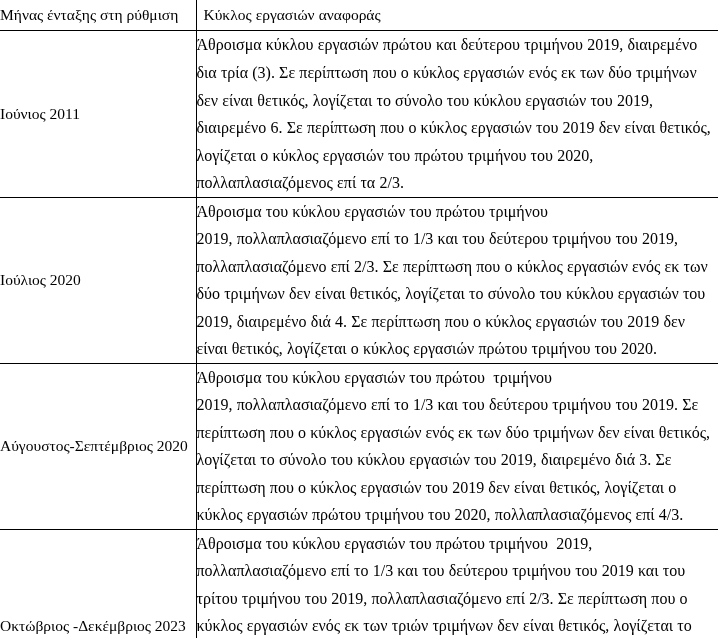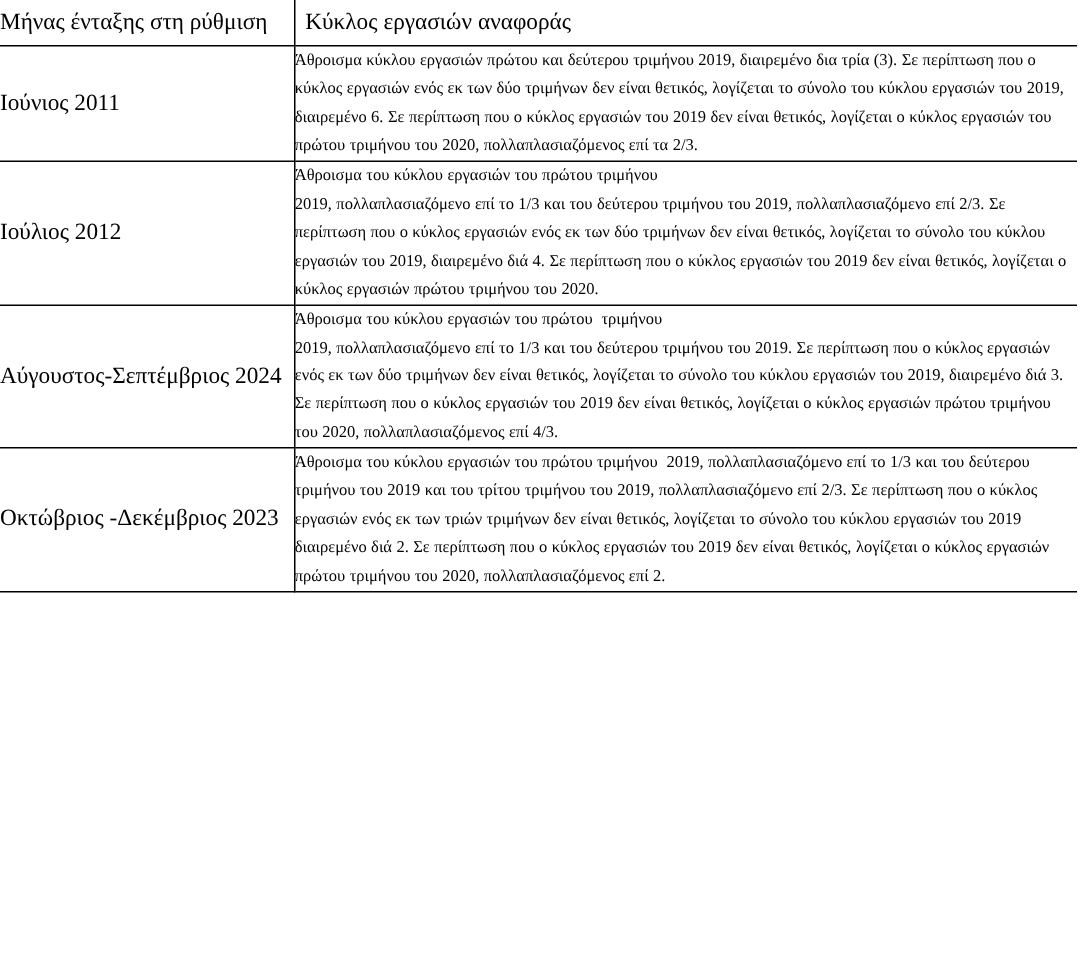--- a/index.html
+++ b/index.html
@@ -52,21 +52,21 @@
   }
 
   .cell-month {
     padding: 3px 2px 3px 5px;
     font-size: 15.5px;
     line-height: 1.42;
     white-space: nowrap;
   }
   .cell-rule {
     padding: 7px 6px 7px 7px;
-    font-size: 11px;
+    font-size: 16px;
     line-height: 1.72;
     text-align: left;
   }
   .header-row .cell-month,
   .header-row .cell-rule {
     font-size: 15.5px;
     line-height: 1.45;
     padding-top: 4px;
     padding-bottom: 4px;
   }
@@ -99,28 +99,28 @@
       </tr>
     </thead>
     <tbody>
       <tr>
         <td class="cell-month">Ιούνιος 2011</td>
         <td class="cell-rule">
           <span class="rule-text">Άθροισμα κύκλου εργασιών πρώτου και δεύτερου τριμήνου 2019, διαιρεμένο δια τρία (3). Σε περίπτωση που ο κύκλος εργασιών ενός εκ των δύο τριμήνων δεν είναι θετικός, λογίζεται το σύνολο του κύκλου εργασιών του 2019, διαιρεμένο 6. Σε περίπτωση που ο κύκλος εργασιών του 2019 δεν είναι θετικός, λογίζεται ο κύκλος εργασιών του πρώτου τριμήνου του 2020, πολλαπλασιαζόμενος επί τα 2/3.</span>
         </td>
       </tr>
       <tr>
-        <td class="cell-month">Ιούλιος 2012</td>
+        <td class="cell-month">Ιούλιος 2020</td>
         <td class="cell-rule">
           <span class="rule-text">Άθροισμα του κύκλου εργασιών του πρώτου τριμήνου
 2019, πολλαπλασιαζόμενο επί το 1/3 και του δεύτερου τριμήνου του 2019, πολλαπλασιαζόμενο επί 2/3. Σε περίπτωση που ο κύκλος εργασιών ενός εκ των δύο τριμήνων δεν είναι θετικός, λογίζεται το σύνολο του κύκλου εργασιών του 2019, διαιρεμένο διά 4. Σε περίπτωση που ο κύκλος εργασιών του 2019 δεν είναι θετικός, λογίζεται ο κύκλος εργασιών πρώτου τριμήνου του 2020.</span>
         </td>
       </tr>
       <tr>
-        <td class="cell-month">Αύγουστος-Σεπτέμβριος 2024</td>
+        <td class="cell-month">Αύγουστος-Σεπτέμβριος 2020</td>
         <td class="cell-rule">
           <span class="rule-text">Άθροισμα του κύκλου εργασιών του πρώτου  τριμήνου
 2019, πολλαπλασιαζόμενο επί το 1/3 και του δεύτερου τριμήνου του 2019. Σε περίπτωση που ο κύκλος εργασιών ενός εκ των δύο τριμήνων δεν είναι θετικός, λογίζεται το σύνολο του κύκλου εργασιών του 2019, διαιρεμένο διά 3. Σε περίπτωση που ο κύκλος εργασιών του 2019 δεν είναι θετικός, λογίζεται ο κύκλος εργασιών πρώτου τριμήνου του 2020, πολλαπλασιαζόμενος επί 4/3.</span>
         </td>
       </tr>
       <tr>
         <td class="cell-month">Οκτώβριος -Δεκέμβριος 2023</td>
         <td class="cell-rule">
           <span class="rule-text">Άθροισμα του κύκλου εργασιών του πρώτου τριμήνου  2019, πολλαπλασιαζόμενο επί το 1/3 και του δεύτερου τριμήνου του 2019 και του τρίτου τριμήνου του 2019, πολλαπλασιαζόμενο επί 2/3. Σε περίπτωση που ο κύκλος εργασιών ενός εκ των τριών τριμήνων δεν είναι θετικός, λογίζεται το σύνολο του κύκλου εργασιών του 2019 διαιρεμένο διά 2. Σε περίπτωση που ο κύκλος εργασιών του 2019 δεν είναι θετικός, λογίζεται ο κύκλος εργασιών πρώτου τριμήνου του 2020, πολλαπλασιαζόμενος επί 2.</span>
         </td>

